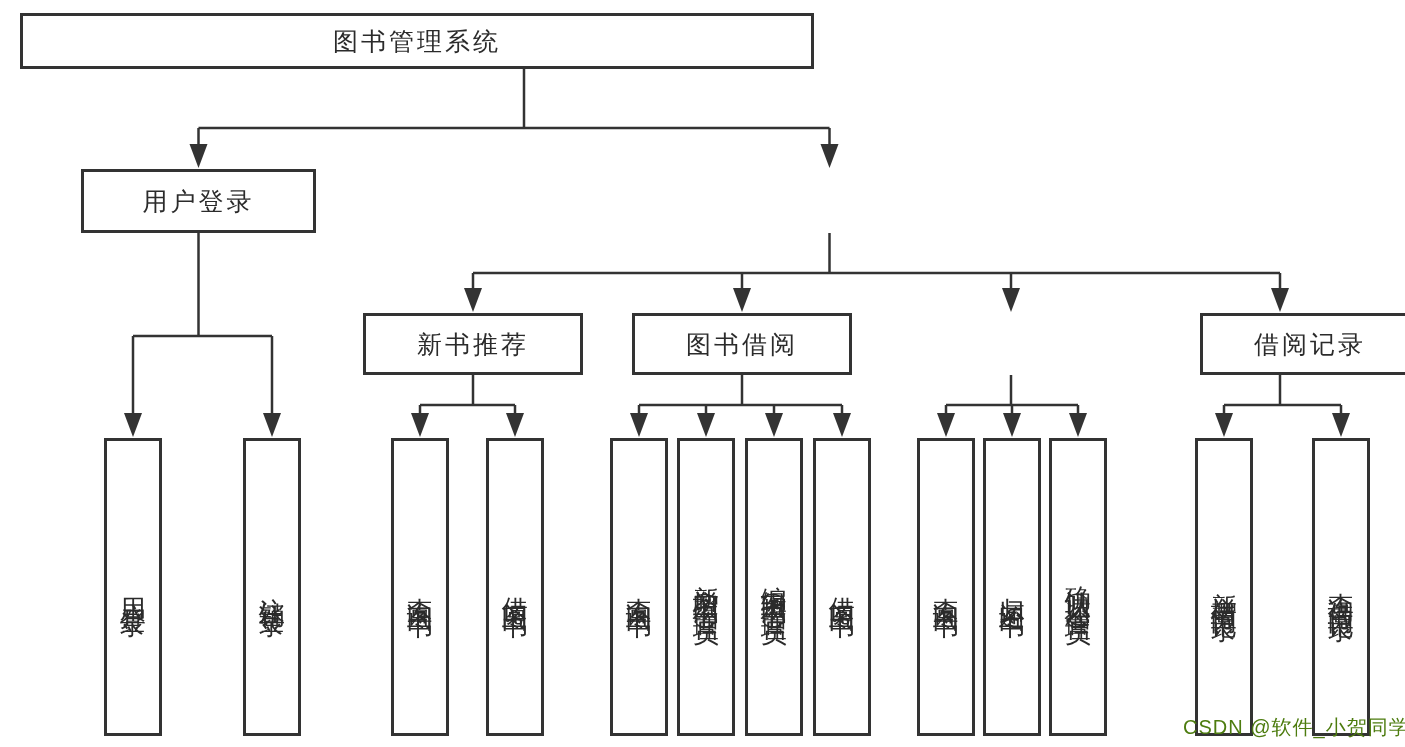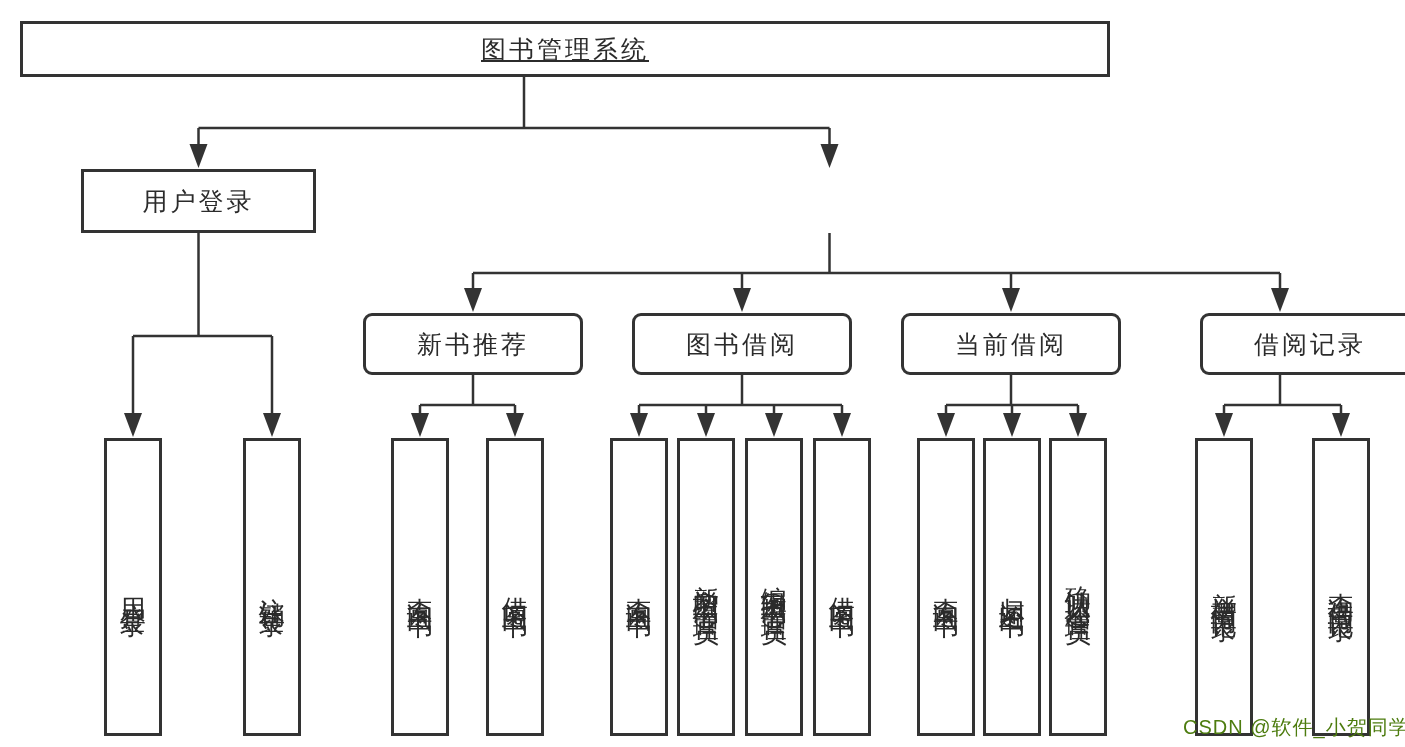--- a/index.html
+++ b/index.html
@@ -24,24 +24,24 @@
     position:absolute;
     box-sizing:border-box;
     background:#fff;
     border:3px solid #333;
     display:flex;align-items:center;justify-content:center;
     writing-mode:vertical-rl;
     font-size:26px;color:#2b2b2b;letter-spacing:5px;
     line-height:1.1;
   }
   
-  .root   {left:20px;  top:21px;  width:1090px;height:56px;text-decoration:underline;}
+  .root   {left:20px;  top:13px;  width:794px;height:56px;}
   .l2a    {left:81px;  top:169px; width:235px; height:64px;}
   .l2b    {left:712px; top:169px; width:235px; height:64px;}
-  .l3     {top:313px;  width:220px;height:62px;border-radius:9px;}
+  .l3     {top:313px;  width:220px;height:62px;}
   .l3a{left:363px;} .l3b{left:632px;} .l3c{left:901px;} .l3d{left:1200px;}
   .leaf   {top:438px;  width:58px; height:298px;}
   .x104{left:104px;}  .x243{left:243px;}
   .x391{left:391px;}  .x486{left:486px;}
   .x610{left:610px;}  .x677{left:677px;}  .x745{left:745px;}  .x813{left:813px;}
   .x917{left:917px;}  .x983{left:983px;}  .x1049{left:1049px;}
   .x1195{left:1195px;}.x1312{left:1312px;}
   .watermark{
     position:absolute;left:1183px;top:714px;width:215px;
     font-size:20px;color:#4d7c0f;letter-spacing:1px;
@@ -121,21 +121,20 @@
       <polygon points="1332,413 1350,413 1341,437"></polygon>
     </g>
   </svg>
 
   <div class="hbox root">图书管理系统</div>
 
   <div class="hbox l2a">用户登录</div>
 
   <div class="hbox l3 l3a">新书推荐</div>
   <div class="hbox l3 l3b">图书借阅</div>
-  <div class="hbox l3 l3c">当前借阅</div>
   <div class="hbox l3 l3d">借阅记录</div>
 
   <div class="vbox leaf x104">用户登录</div>
   <div class="vbox leaf x243">注销登录</div>
 
   <div class="vbox leaf x391">查询图书</div>
   <div class="vbox leaf x486">借阅图书</div>
 
   <div class="vbox leaf x610">查询图书</div>
   <div class="vbox leaf x677">新增图书（管理员）</div>

